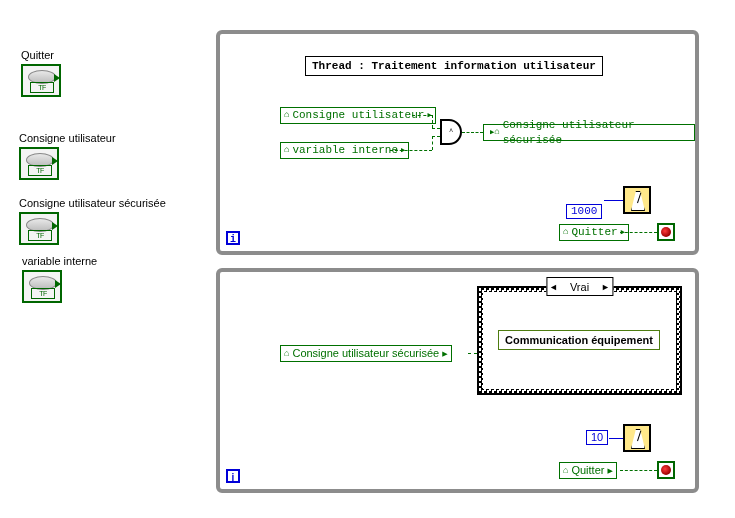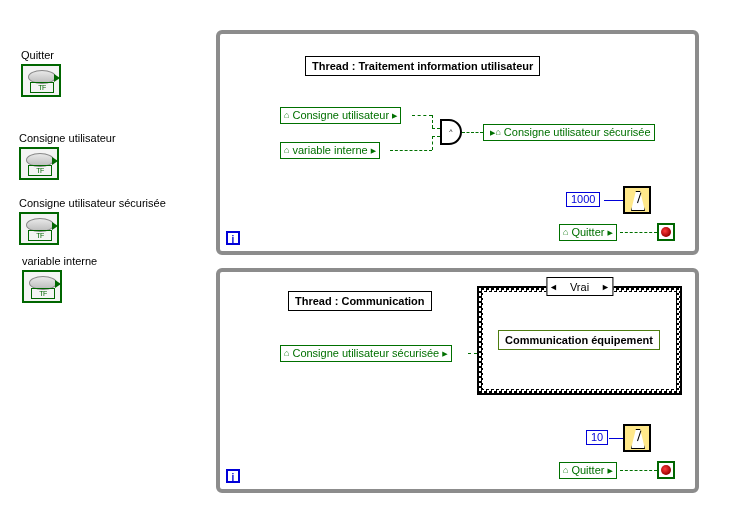--- a/index.html
+++ b/index.html
@@ -282,21 +282,21 @@
     <div class="bctrl-tri"></div>
   </div>
 
   <div class="bctrl-label" style="left:22px; top:255px;">variable interne</div>
   <div class="bctrl-icon" style="left:22px; top:270px;">
     <div class="bctrl-oval"></div>
     <div class="bctrl-tf">TF</div>
     <div class="bctrl-tri"></div>
   </div>
 
-  <div class="while-loop" style="left:216px; top:30px; width:483px; height:225px;">
+  <div class="while-loop" style="left:216px; top:30px; width:483px; height:225px;font-family:Liberation Mono, monospace;">
 
     <div class="comment" style="left:85px; top:22px;">Thread : Traitement information utilisateur</div>
 
     <div class="localvar" style="left:60px; top:73px;">
       <span class="house">⌂</span>
       <span>Consigne utilisateur</span>
       <span class="rtri">▶</span>
     </div>
     <div class="localvar" style="left:60px; top:108px;">
       <span class="house">⌂</span>
@@ -315,41 +315,40 @@
     <div class="and-gate" style="left:220px; top:85px;">^</div>
 
     <div class="wire-h" style="left:242px; top:98px; width:21px;"></div>
 
     <div class="localvar" style="left:263px; top:90px;">
       <span class="rtri">▶</span>
       <span class="house">⌂</span>
       <span>Consigne utilisateur sécurisée</span>
     </div>
 
-    <div class="int-const" style="left:346px; top:158px;">1000</div>
+    <div class="int-const" style="left:346px; top:170px;">1000</div>
     <div class="wire-blue-h" style="left:384px; top:166px; width:19px;"></div>
     <div class="wait-icon" style="left:403px; top:152px;">
       <div class="metro"></div>
         <div class="hand"></div>
     </div>
 
     <div class="localvar" style="left:339px; top:190px;">
       <span class="house">⌂</span>
       <span>Quitter</span>
       <span class="rtri">▶</span>
     </div>
     <div class="wire-h" style="left:400px; top:198px; width:37px;"></div>
     <div class="stop-term" style="left:437px; top:189px;"></div>
 
     <div class="i-box">i</div>
   </div>
 
   <div class="while-loop" style="left:216px; top:268px; width:483px; height:225px;">
 
-    <div class="comment" style="left:68px; top:19px;">Thread : Communication</div>
 
     <div class="localvar" style="left:60px; top:73px;">
       <span class="house">⌂</span>
       <span>Consigne utilisateur sécurisée</span>
       <span class="rtri">▶</span>
     </div>
 
     <div class="wire-h" style="left:248px; top:81px; width:9px;"></div>
 
     <div class="case-struct" style="left:257px; top:14px; width:205px; height:109px;">

